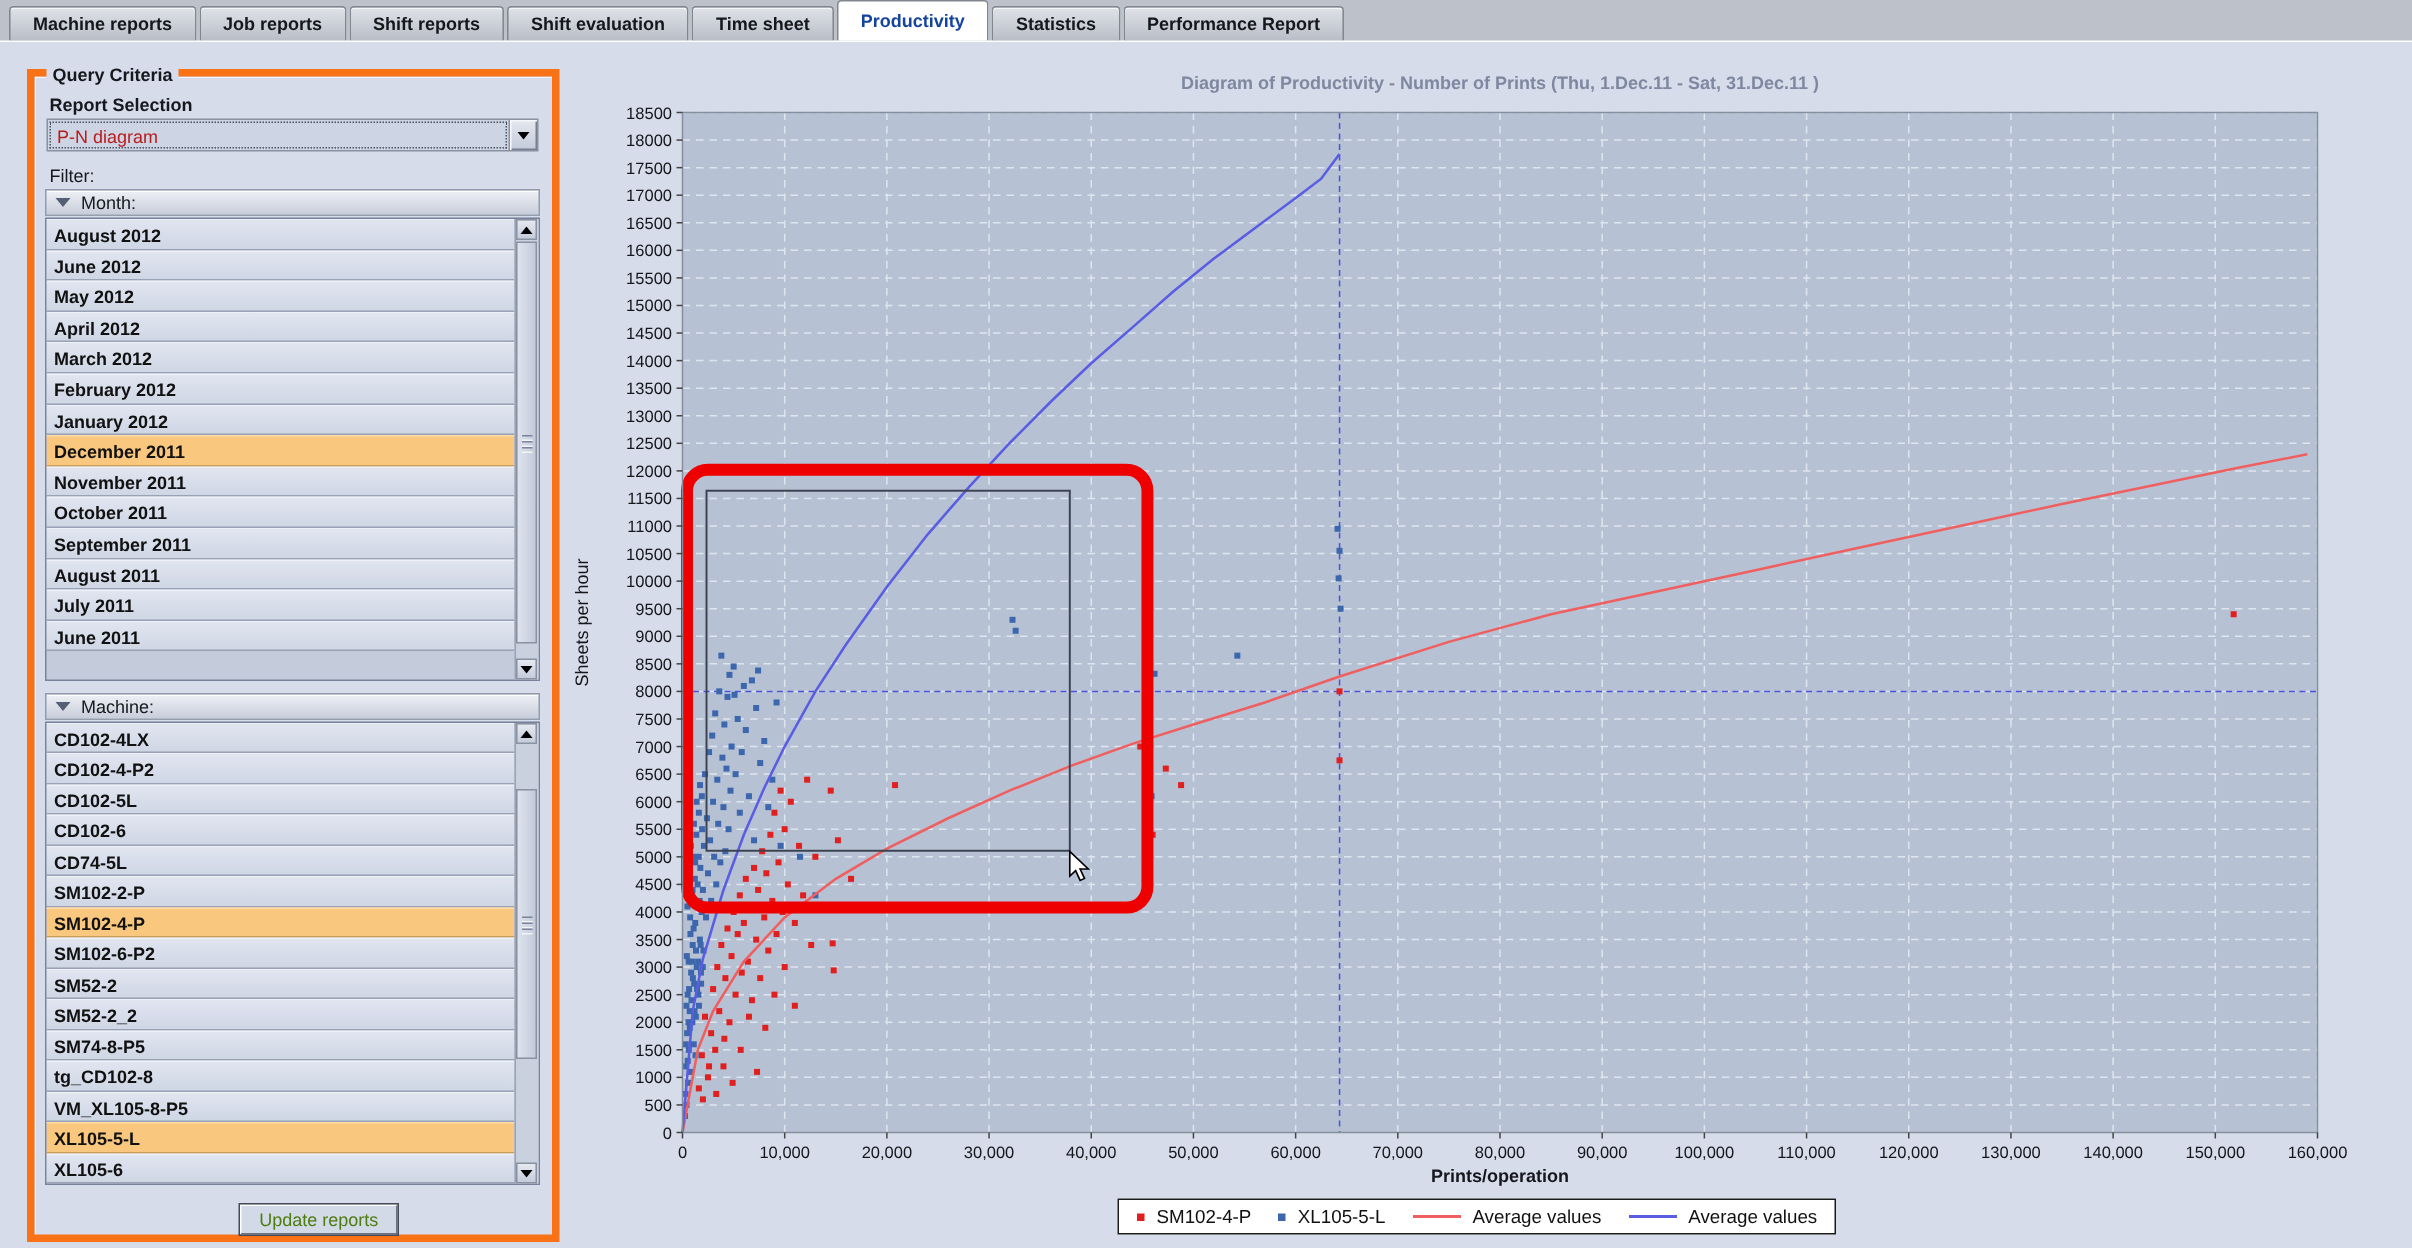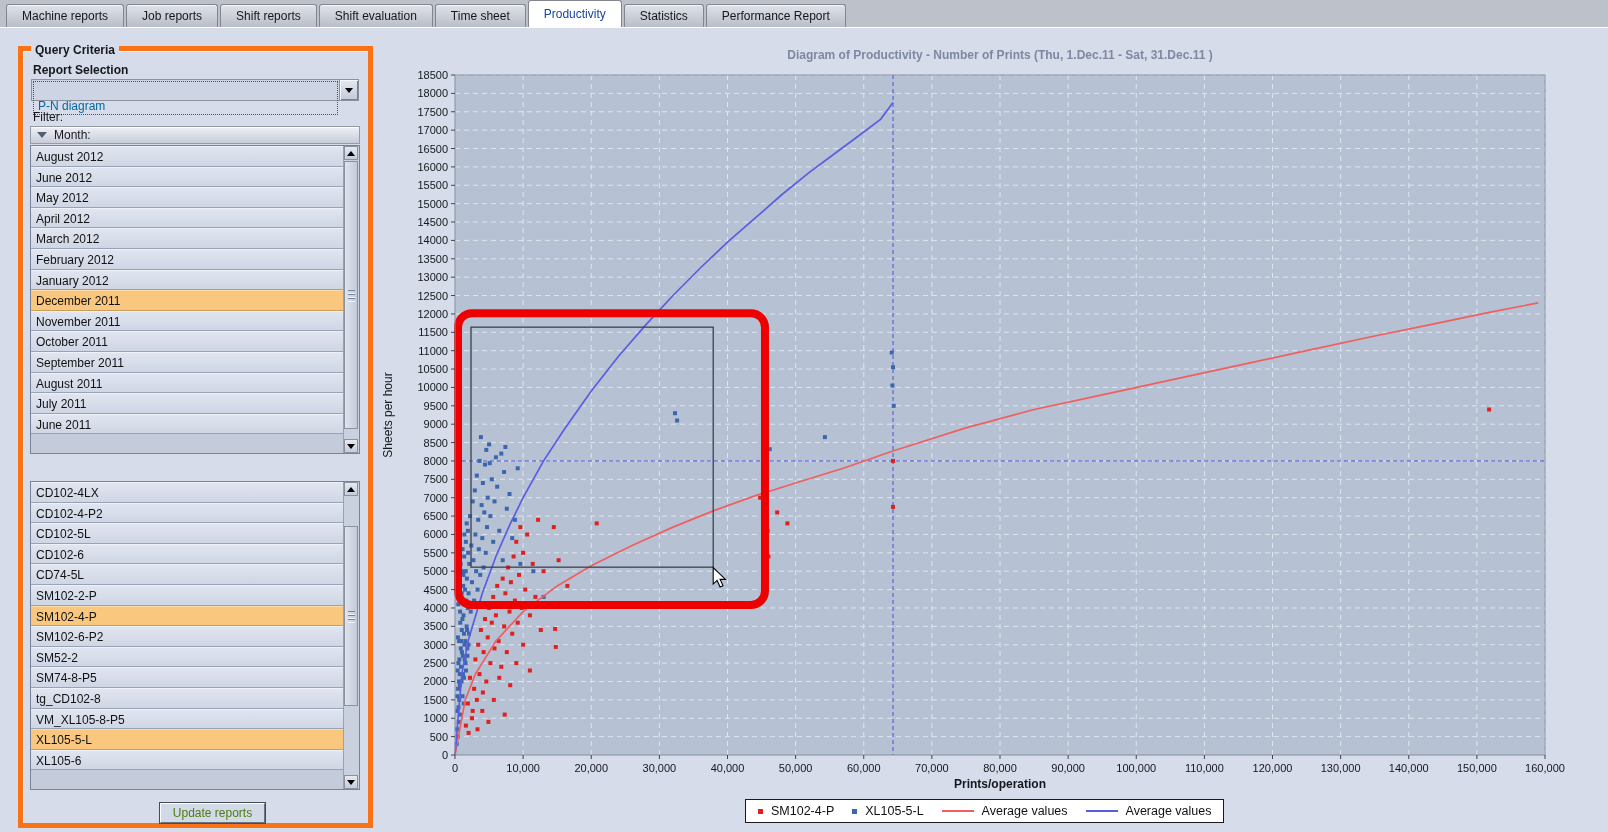--- a/index.html
+++ b/index.html
@@ -4,50 +4,50 @@
 <style>
   html,body{margin:0;padding:0;background:#9aa0ac;}
   .app{position:relative;width:1608px;height:832px;background:#d6dcea;
        font-family:"Liberation Sans",sans-serif;overflow:hidden;
        -webkit-font-smoothing:antialiased;}
   
   .tabbar{position:absolute;left:0;top:0;width:100%;height:28px;background:#bdc1ca;
           border-bottom:1px solid #ffffff;display:flex;align-items:flex-end;padding-left:6px;box-sizing:border-box;}
   .tab{height:22px;line-height:22px;padding:0 15px;margin-right:2px;
        background:linear-gradient(#dfe2e8,#b9bdc7);border:1px solid #82868f;border-bottom:none;
-       border-radius:3px 3px 0 0;font-size:12px;font-weight:normal;color:#15171c;cursor:default;
+       border-radius:3px 3px 0 0;font-size:12px;font-weight:bold;color:#15171c;cursor:default;
        box-shadow:inset 0 1px 0 #f4f5f7;}
   .tab.active{background:#ffffff;color:#15449e;height:26px;line-height:26px;position:relative;z-index:2;
        box-shadow:none;margin-top:16px;}
   
   .groupbox{position:absolute;left:18px;top:46px;width:345px;height:772px;
             border:5px solid #f97316;box-shadow:inset 1px 1px 0 #f0f3f9;}
   .groupbox-title{position:absolute;top:-8px;left:8px;background:#d6dcea;padding:0 4px;
             font-size:12px;font-weight:bold;color:#16181d;}
   .plabel{position:absolute;font-size:12px;color:#16181d;}
   .combo{position:absolute;left:8px;top:28px;width:328px;height:22px;background:#cdd5e4;
          border:1px solid #8a92a2;box-sizing:border-box;display:flex;}
-  .combo-value{flex:1;border:1px dotted #4a505c;margin:1px;padding:16px 4px;font-size:12px;color:#0369a1;line-height:16px;}
+  .combo-value{flex:1;border:1px dotted #4a505c;margin:1px;padding:1px 4px;font-size:12px;color:#b91c1c;line-height:16px;}
   .combo-btn{width:18px;background:linear-gradient(#e4e8f0,#c3cad9);border-left:1px solid #8a92a2;
          box-shadow:inset 1px 1px 0 #f6f8fb, inset -1px -1px 0 #79808f;
          display:flex;align-items:center;justify-content:center;}
   .collapse-hdr{position:absolute;width:330px;height:18px;background:linear-gradient(#eef0f5,#c7cdda);
          border:1px solid #949cac;box-sizing:border-box;display:flex;align-items:center;gap:7px;
          padding-left:6px;font-size:12px;color:#16181d;box-shadow:inset 0 1px 0 #fff;}
   .tri-down{width:0;height:0;border-left:5px solid transparent;border-right:5px solid transparent;
          border-top:6px solid #555f74;}
   .tri-down.sm{border-left-width:4px;border-right-width:4px;border-top-width:5px;border-top-color:#000;}
   .tri-up.sm{width:0;height:0;border-left:4px solid transparent;border-right:4px solid transparent;
          border-bottom:5px solid #000;}
   .listbox{position:absolute;width:330px;height:309px;border:1px solid #78829a;background:#c4cbda;
          display:flex;box-sizing:border-box;}
   .listrows{flex:1;display:flex;flex-direction:column;overflow:hidden;}
   .listrow{height:20.6px;box-sizing:border-box;background:linear-gradient(#e0e5f0,#cfd6e4);
          border-bottom:1px solid #9aa3b5;border-top:1px solid #eef1f7;
-         font-size:12px;color:#111;padding:3px 16px 0 5px;}
+         font-size:12px;color:#111;padding:3px 16px 0 5px;font-weight:bold;}
   .listrow.sel{background:#f9c87e;border-top-color:#fcdba9;border-bottom-color:#c99d5c;}
   .vscroll{width:15px;background:#c9d0de;border-left:1px solid #98a2b4;position:relative;}
   .sbtn{position:absolute;left:0;width:14px;height:14px;background:linear-gradient(#e6e9f0,#c5ccda);
         border:1px solid #8a92a2;box-sizing:border-box;display:flex;align-items:center;justify-content:center;}
   .sthumb{position:absolute;left:0;width:14px;background:linear-gradient(90deg,#dfe4ee,#c2cad9);
         border:1px solid #8a92a2;box-sizing:border-box;}
   .sgrip{position:absolute;left:3px;width:7px;border-top:1px solid #79849c;border-bottom:1px solid #f2f4f8;height:2px;}
   .btn{position:absolute;background:#d2d9e7;border:1px solid;border-color:#ffffff #6a7283 #6a7283 #ffffff;
        outline:1px solid #454b59;font-size:12px;color:#4d7c0f;
        font-family:"Liberation Sans",sans-serif;padding:2px 10px;margin-left:18px;}
@@ -119,32 +119,37 @@
           <div class="sgrip" style="top:128px;"></div>
             <div class="sgrip" style="top:132px;"></div>
             <div class="sgrip" style="top:136px;"></div>
         </div>
         <div class="sbtn" style="bottom:0;">
             <span class="tri-down sm"></span>
           </div>
       </div>
     </div>
 
+    <div class="collapse-hdr" style="left:7px;top:411px;">
+      <span class="tri-down"></span>
+      <span>Machine:</span>
+    </div>
 
     <div class="listbox" style="left:7px;top:430px;">
       <div class="listrows" id="machine-rows">
           <div class="listrow">CD102-4LX</div>
           <div class="listrow">CD102-4-P2</div>
           <div class="listrow">CD102-5L</div>
           <div class="listrow">CD102-6</div>
           <div class="listrow">CD74-5L</div>
           <div class="listrow">SM102-2-P</div>
           <div class="listrow sel">SM102-4-P</div>
           <div class="listrow">SM102-6-P2</div>
           <div class="listrow">SM52-2</div>
+          <div class="listrow">SM52-2_2</div>
           <div class="listrow">SM74-8-P5</div>
           <div class="listrow">tg_CD102-8</div>
           <div class="listrow">VM_XL105-8-P5</div>
           <div class="listrow sel">XL105-5-L</div>
           <div class="listrow">XL105-6</div>
         </div>
       <div class="vscroll">
         <div class="sbtn" style="top:0;">
             <span class="tri-up sm"></span>
           </div>

